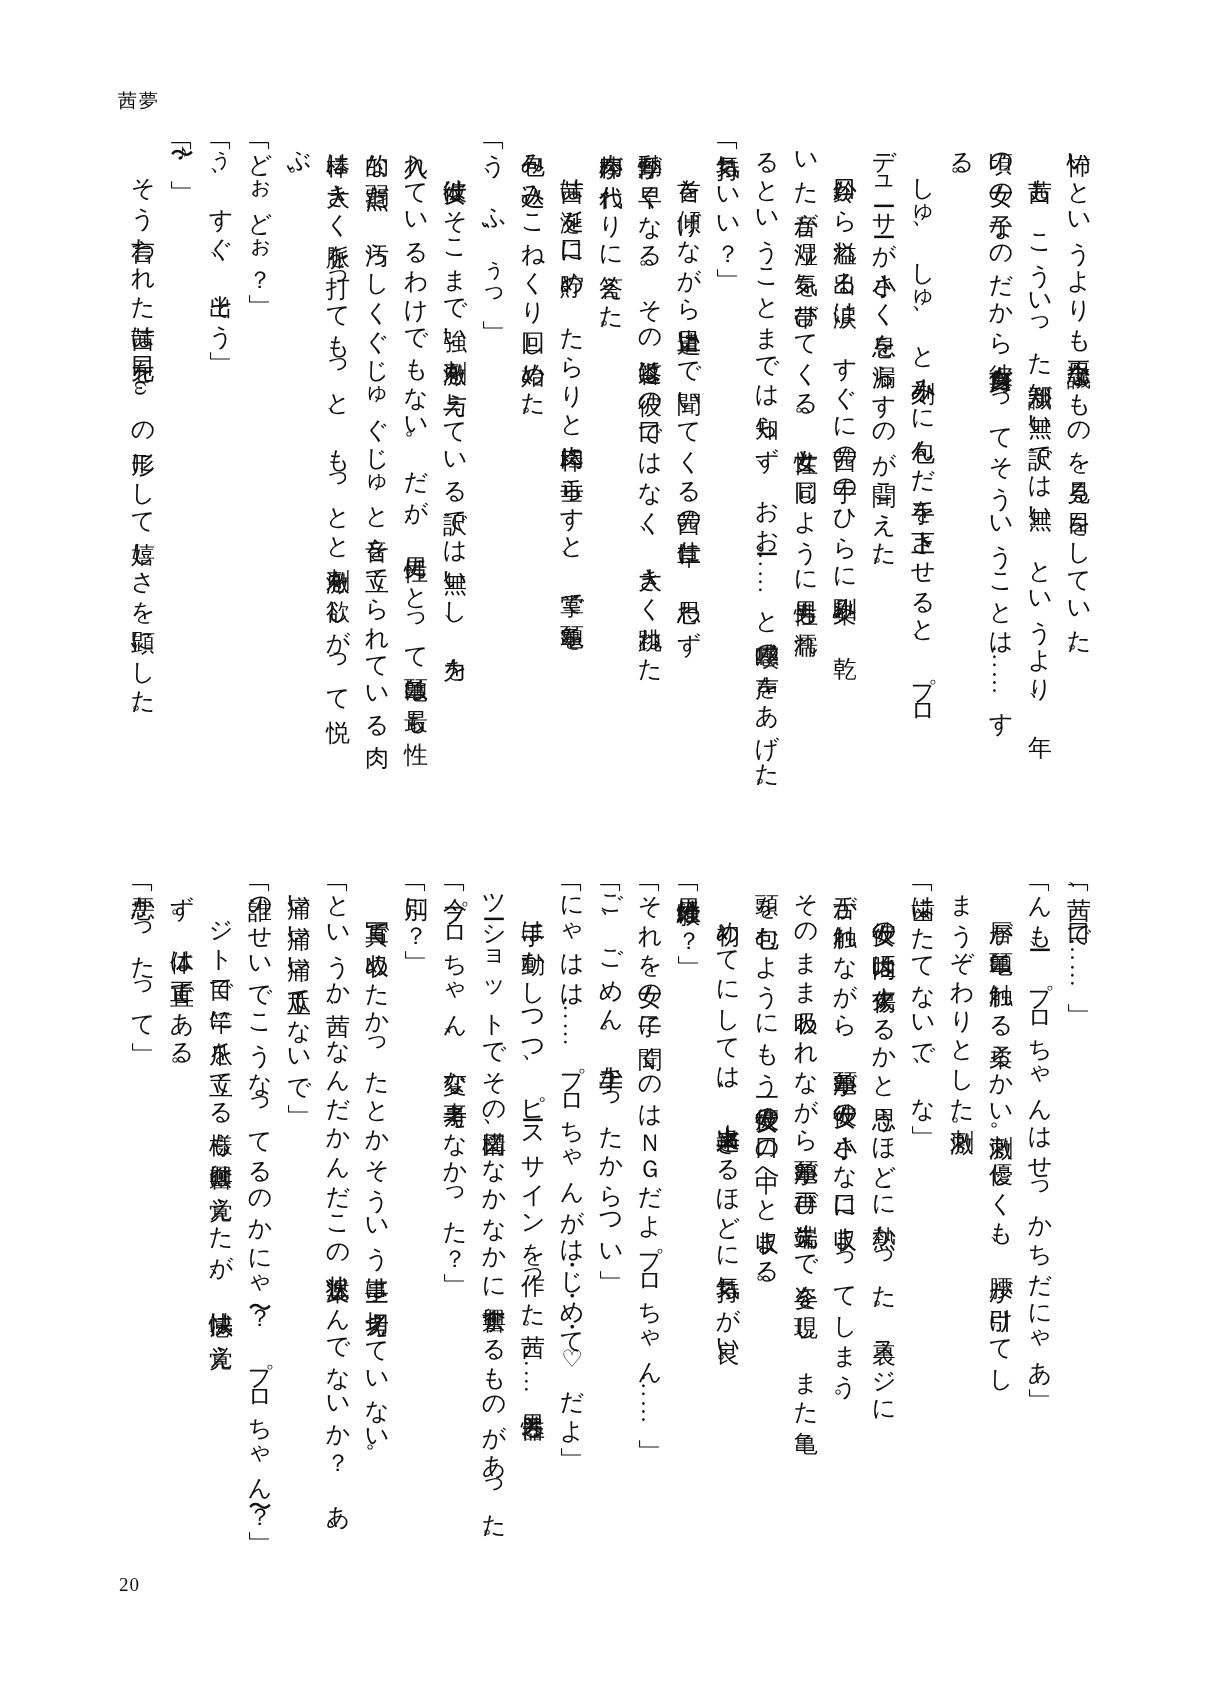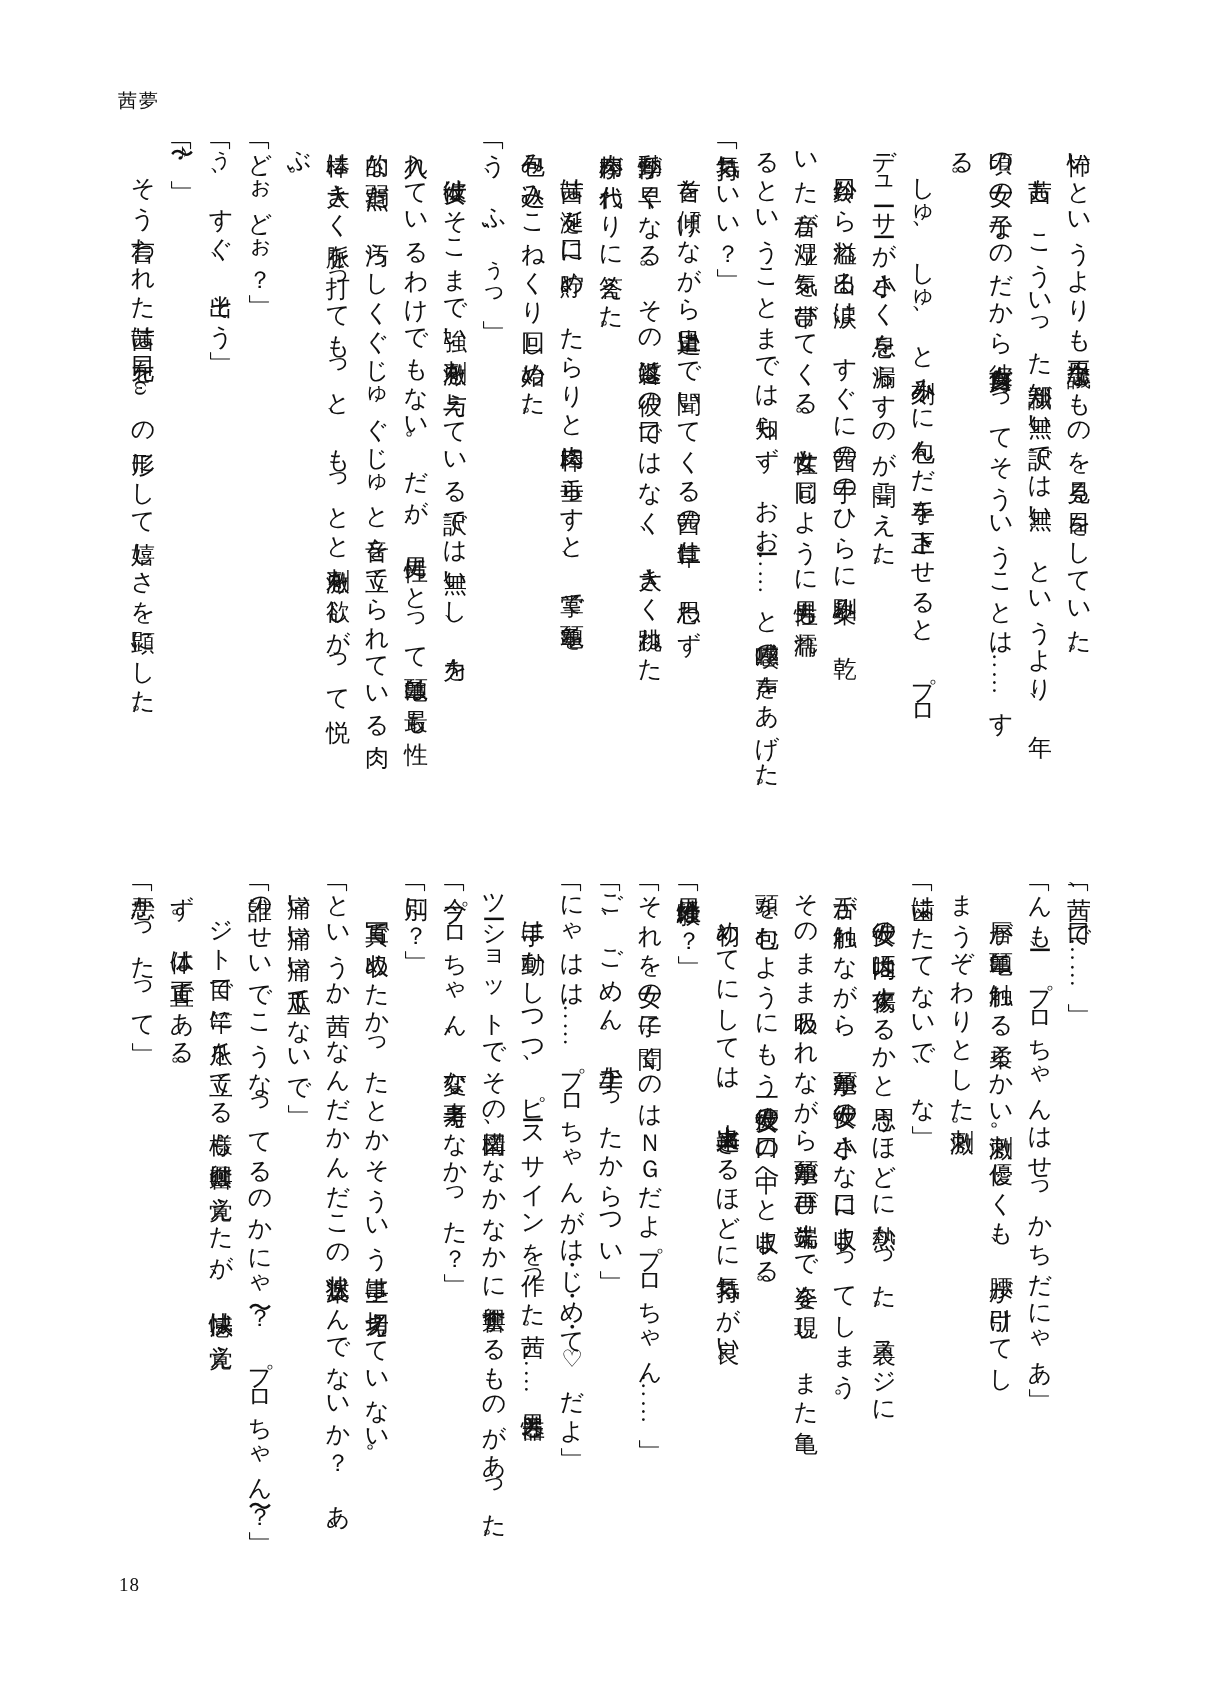--- a/index.html
+++ b/index.html
@@ -109,14 +109,14 @@
       <div class="tcol">「別に？」</div>
       <div class="tcol">　写真で収めたかったとかそういう事は一切考えていない。</div>
       <div class="tcol">「というか茜、なんだかんだこの状況楽しんでないか？　あ、</div>
       <div class="tcol">痛い痛い痛い爪立てないで」</div>
       <div class="tcol">「誰のせいでこうなってるのかにゃ〜？　プロちゃん〜？」</div>
       <div class="tcol">　ジト目で竿に爪を立てる様も興奮は覚えたが、快感は覚え</div>
       <div class="tcol">ず。体は正直である。</div>
       <div class="tcol">「悪かったって」</div>
     </div>
 
-  <div class="page-number">18</div>
+  <div class="page-number">20</div>
 </div>
 
 </body></html>

